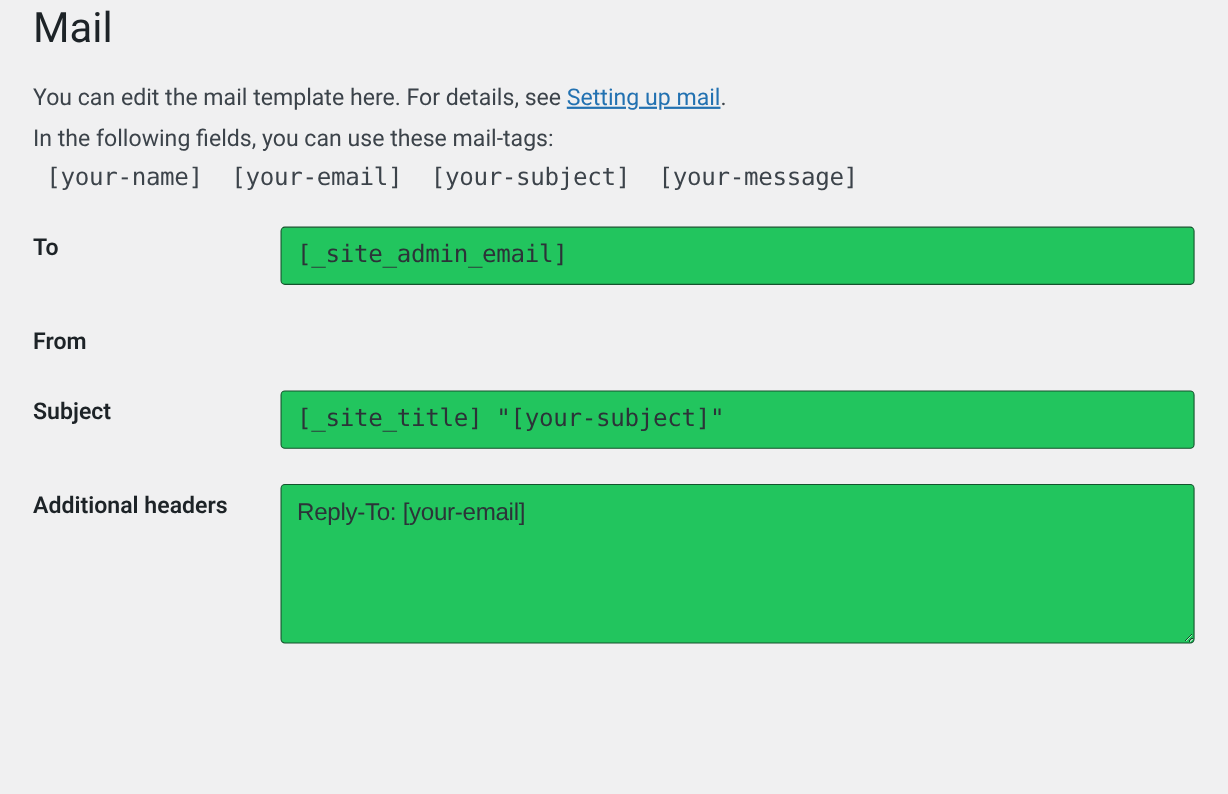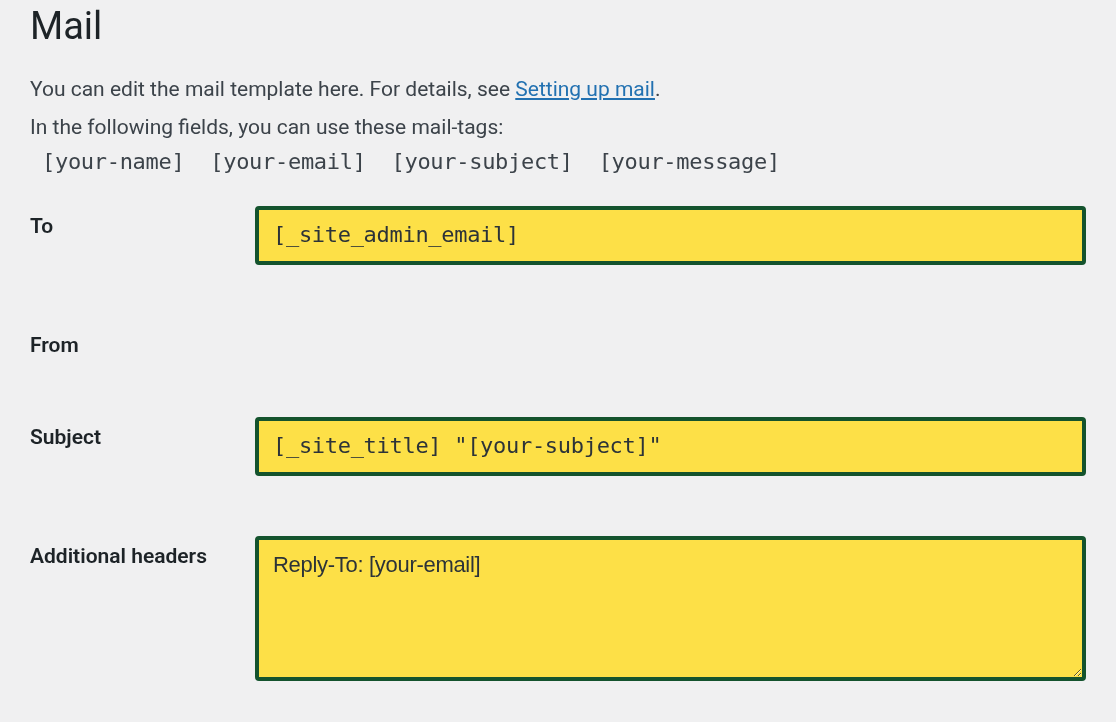--- a/index.html
+++ b/index.html
@@ -37,43 +37,43 @@
       color: #3c434a;
       letter-spacing: -0.3px;
       margin-top: 4px;
       margin-left: 12px;
       margin-bottom: 32px;
       white-space: pre;
     }
     .form-row {
       display: flex;
       align-items: flex-start;
-      margin-bottom: 60px;
+      margin-bottom: 32px;
     }
     .form-row:last-child {
       margin-bottom: 0;
     }
     .form-label {
       width: 225px;
       font-size: 21px;
       font-weight: 600;
       color: #1d2327;
       padding-top: 8px;
       flex-shrink: 0;
     }
     .form-field {
       flex: 1;
     }
     .text-input {
       width: 100%;
       font-family: ui-monospace, SFMono-Regular, Menlo, Monaco, Consolas, monospace;
       font-size: 22px;
       color: #2c3338;
-      background: #fde047;
-      border: 4px solid #14532d;
+      background: #22c55e;
+      border: 1px solid #14532d;
       border-radius: 4px;
       padding: 10px 14px;
       line-height: 1.4;
       letter-spacing: -0.3px;
     }
     textarea.text-input {
       resize: both;
       min-height: 145px;
       font-family: Liberation Sans, sans-serif;
     }

